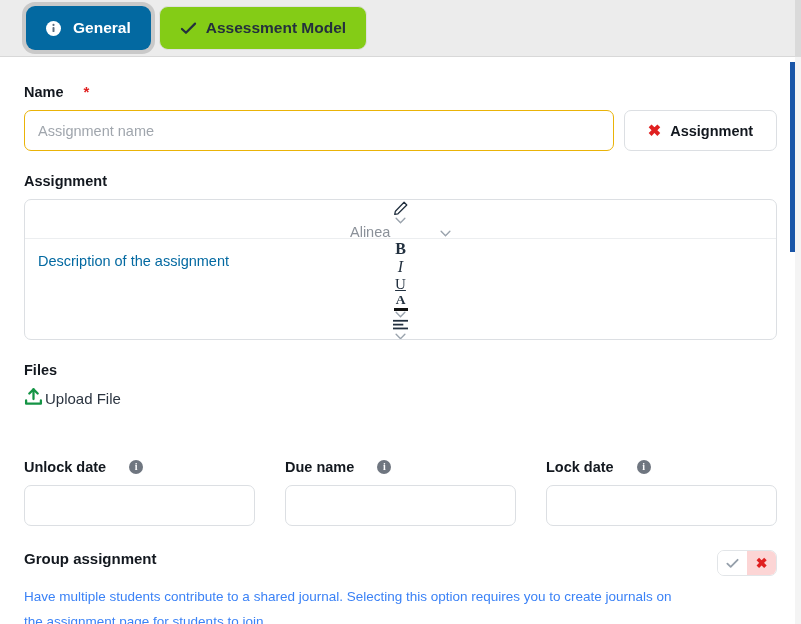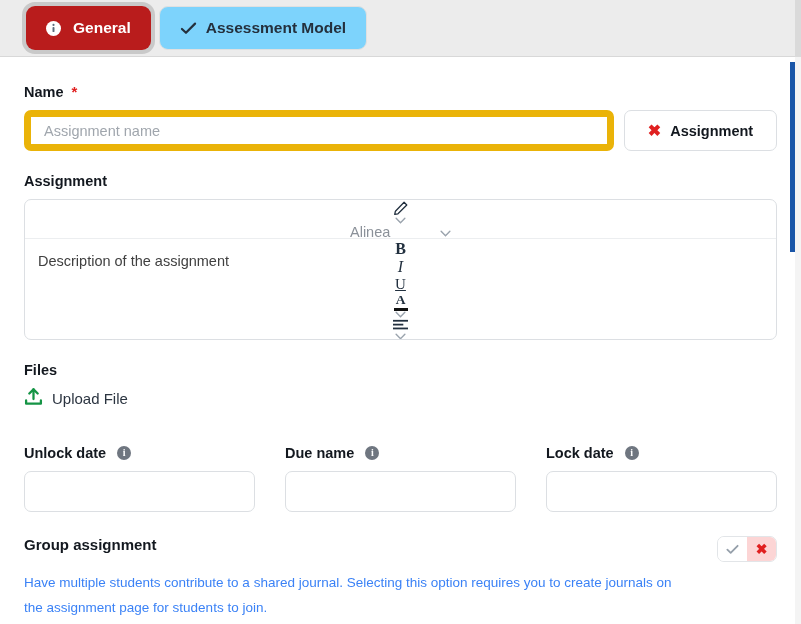--- a/index.html
+++ b/index.html
@@ -37,62 +37,62 @@
     height: 44px;
     padding: 0 20px;
     border-radius: 9px;
     font-size: 15.5px;
     font-weight: bold;
     cursor: pointer;
     white-space: nowrap;
   }
 
   .tab-active {
-    background: #b91c1c;
+    background: #0369a1;
     color: #ffffff;
     box-shadow: 0 0 0 4px #c9c9c9;
     gap: 12px;
   }
 
   .tab-inactive {
-    background: #7dd3fc;
+    background: #84cc16;
     color: #24303d;
     border: 1px solid #e0e0e0;
   }
 
   .tab-icon { display: flex; align-items: center; }
 
   
   .content {
     padding: 26px 24px 0 24px;
   }
 
   .field-label {
     font-size: 14.5px;
     font-weight: bold;
     color: #13181f;
     margin-bottom: 10px;
     display: flex;
     align-items: center;
-    gap: 8px;
+    gap: 20px;
   }
 
   .req-star { color: #e02020; font-weight: bold; font-size: 15px; }
 
   .name-row {
     display: flex;
     gap: 10px;
     align-items: stretch;
     margin-bottom: 22px;
   }
 
   .text-input {
     flex: 1;
     height: 41px;
-    border: 7px solid #eab308;
+    border: 1px solid #eab308;
     border-radius: 7px;
     background: #ffffff;
     padding: 12px 13px;
     font-family: "Liberation Sans", sans-serif;
     font-size: 14.5px;
     color: #15803d;
     outline: none;
   }
   .text-input::placeholder { color: #a0a6ad; }
 
@@ -191,37 +191,37 @@
   }
   .color-a .letter { font-weight: bold; font-size: 13.5px; font-family: "Liberation Serif", serif; }
   .color-a .bar { width: 14px; height: 3px; background: #111111; margin-top: 1px; }
 
   .dots { font-size: 15px; letter-spacing: 1px; line-height: 1; }
 
   .editor-body {
     min-height: 100px;
     padding: 14px 13px;
     font-size: 14.5px;
-    color: #404040;
+    color: #0369a1;
   }
 
   
   .section-label {
     font-size: 14.5px;
     font-weight: bold;
     color: #13181f;
     margin-bottom: 10px;
   }
 
   .upload-row {
     display: flex;
     align-items: center;
-    gap: 9px;
-    cursor: pointer;
-    margin-bottom: 16px;
+    gap: 2px;
+    cursor: pointer;
+    margin-bottom: 30px;
   }
   .upload-text { font-size: 15px; color: #2b3440; }
 
   
   .dates-row {
     display: flex;
     gap: 30px;
     margin-bottom: 24px;
   }
   .date-col { flex: 1; margin-top: 20px; }

